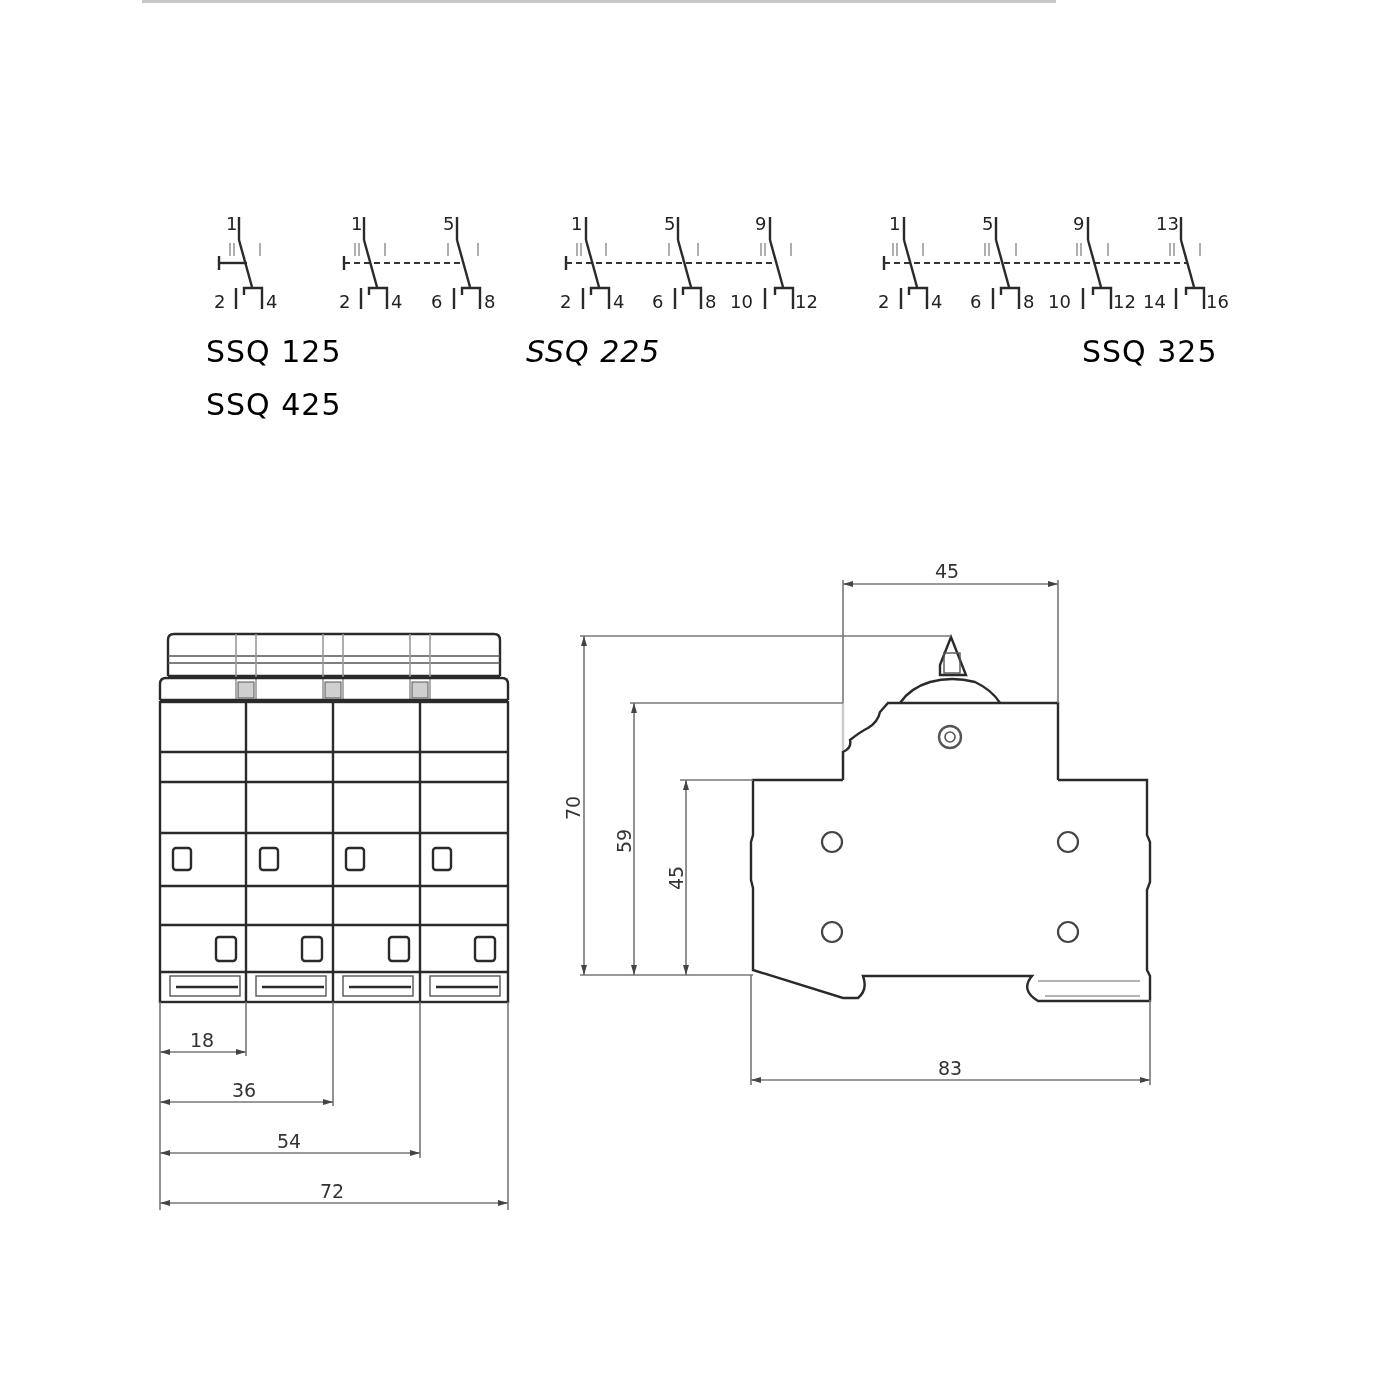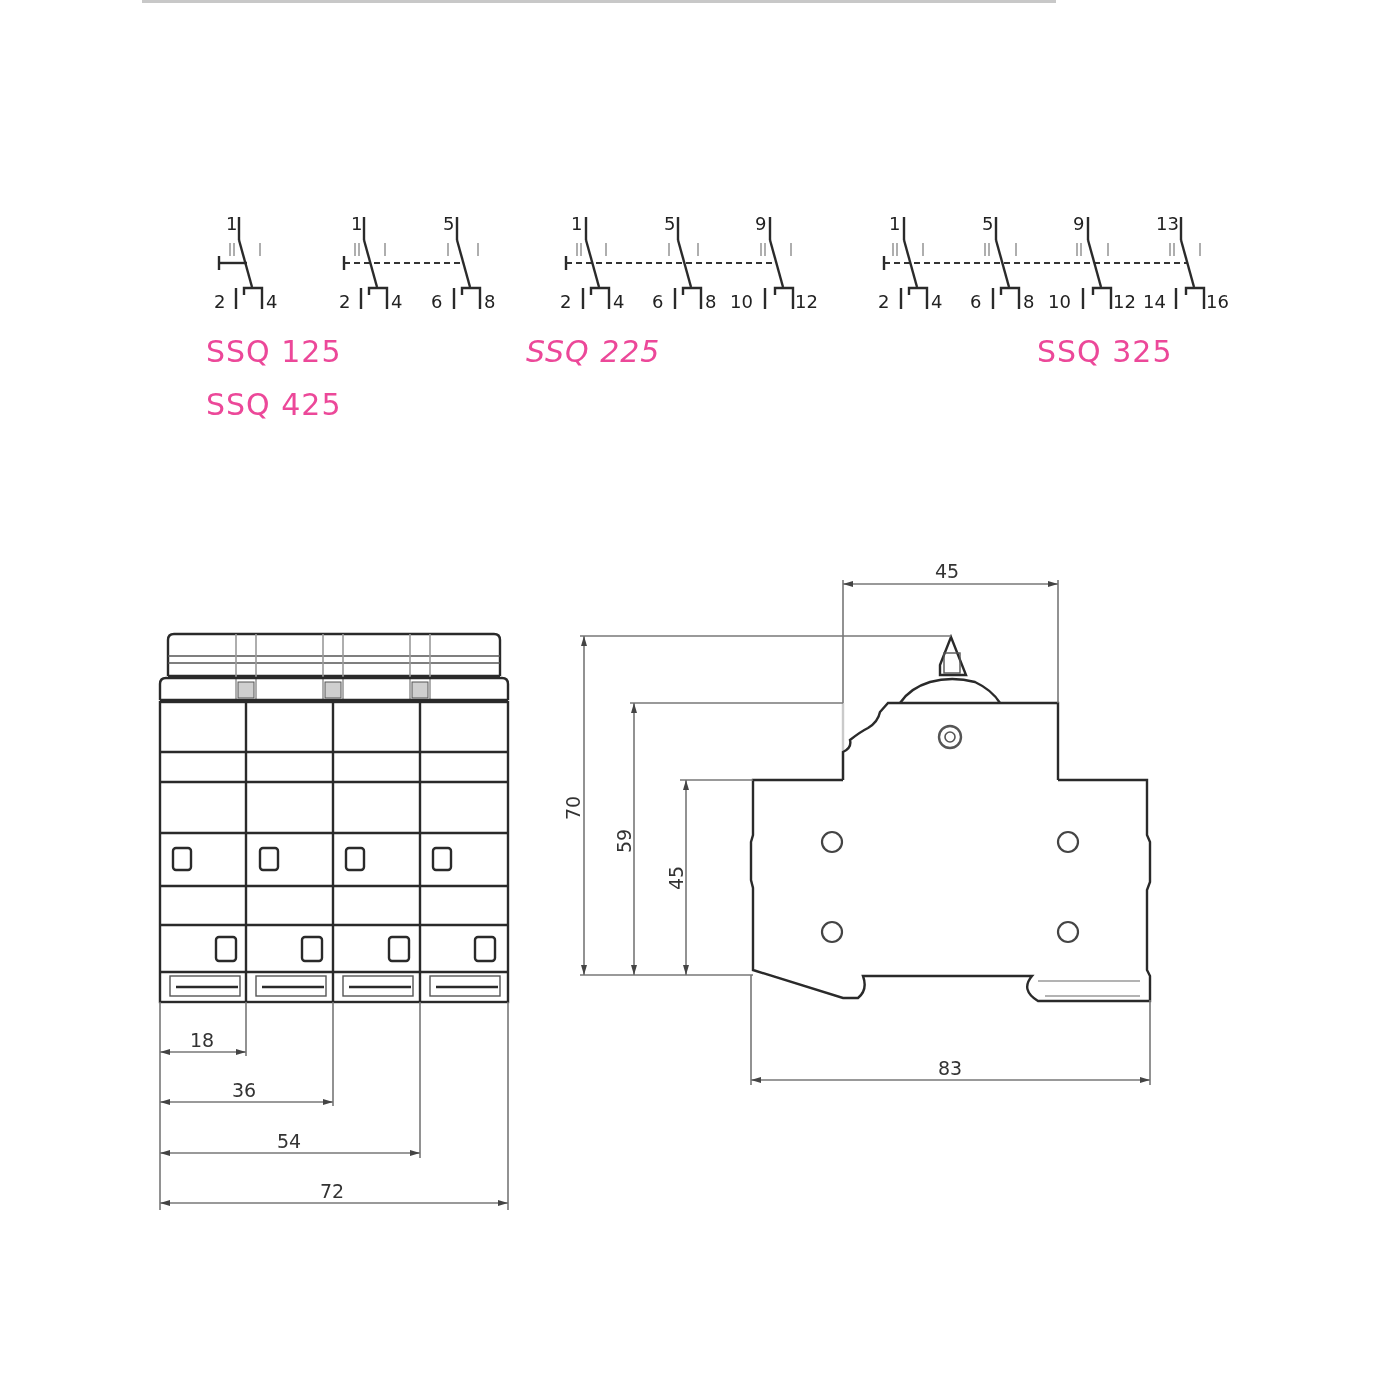--- a/index.html
+++ b/index.html
@@ -1,20 +1,20 @@
 <!DOCTYPE html>
 <html><head>
 <meta charset="utf-8">
 <style>
   html, body { margin: 0; padding: 0; background: #ffffff; }
   body { width: 1400px; height: 1400px; position: relative; overflow: hidden;
          font-family: "DejaVu Sans", sans-serif; color: #1a1a1a; }
   .topbar { position: absolute; left: 142px; top: 0; width: 914px; height: 3px; background: #c8c8c8; }
   svg.main { position: absolute; left: 0; top: 0; }
-  .model-label { position: absolute; font-family: "DejaVu Sans", sans-serif; font-size: 30px; color: #ec4899; letter-spacing: 1px; }
+  .model-label { position: absolute; font-family: "DejaVu Sans", sans-serif; font-size: 30px; color: #000000; letter-spacing: 1px; }
   .term { font-family: "DejaVu Sans", sans-serif; font-size: 18px; fill: #222; }
   .dim { font-family: "DejaVu Sans", sans-serif; font-size: 19px; fill: #333; }
   .ln { stroke: #2a2a2a; stroke-width: 2.4; fill: none; }
   .ln-thin { stroke: #555; stroke-width: 1.4; fill: none; }
   .ln-grey { stroke: #9a9a9a; stroke-width: 1.6; fill: none; }
   .dash { stroke: #333; stroke-width: 2; stroke-dasharray: 6 4; fill: none; }
   .dimln { stroke: #777; stroke-width: 1.6; fill: none; }
 </style>
 </head>
 <body>
@@ -290,13 +290,13 @@
         <polygon points="686,975 683,965 689,965"></polygon>
       <polygon points="751,1080 761,1077 761,1083"></polygon>
         <polygon points="1150,1080 1140,1077 1140,1083"></polygon>
     </g>
   </g>
 </svg>
 
 <div class="model-label" style="left:206px; top:334px;">SSQ 125</div>
 <div class="model-label" style="left:206px; top:387px;text-align:center;">SSQ 425</div>
 <div class="model-label" style="left:526px; top:334px;font-style:italic;">SSQ 225</div>
-<div class="model-label" style="left:1037px; top:334px;">SSQ 325</div>
+<div class="model-label" style="left:1082px; top:334px;">SSQ 325</div>
 
 </body></html>

